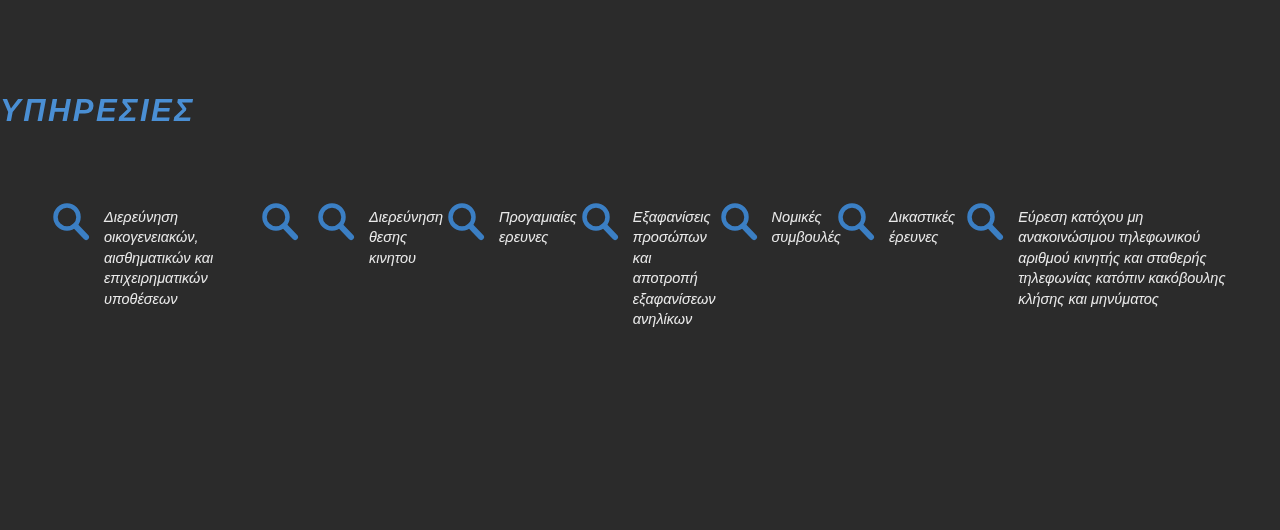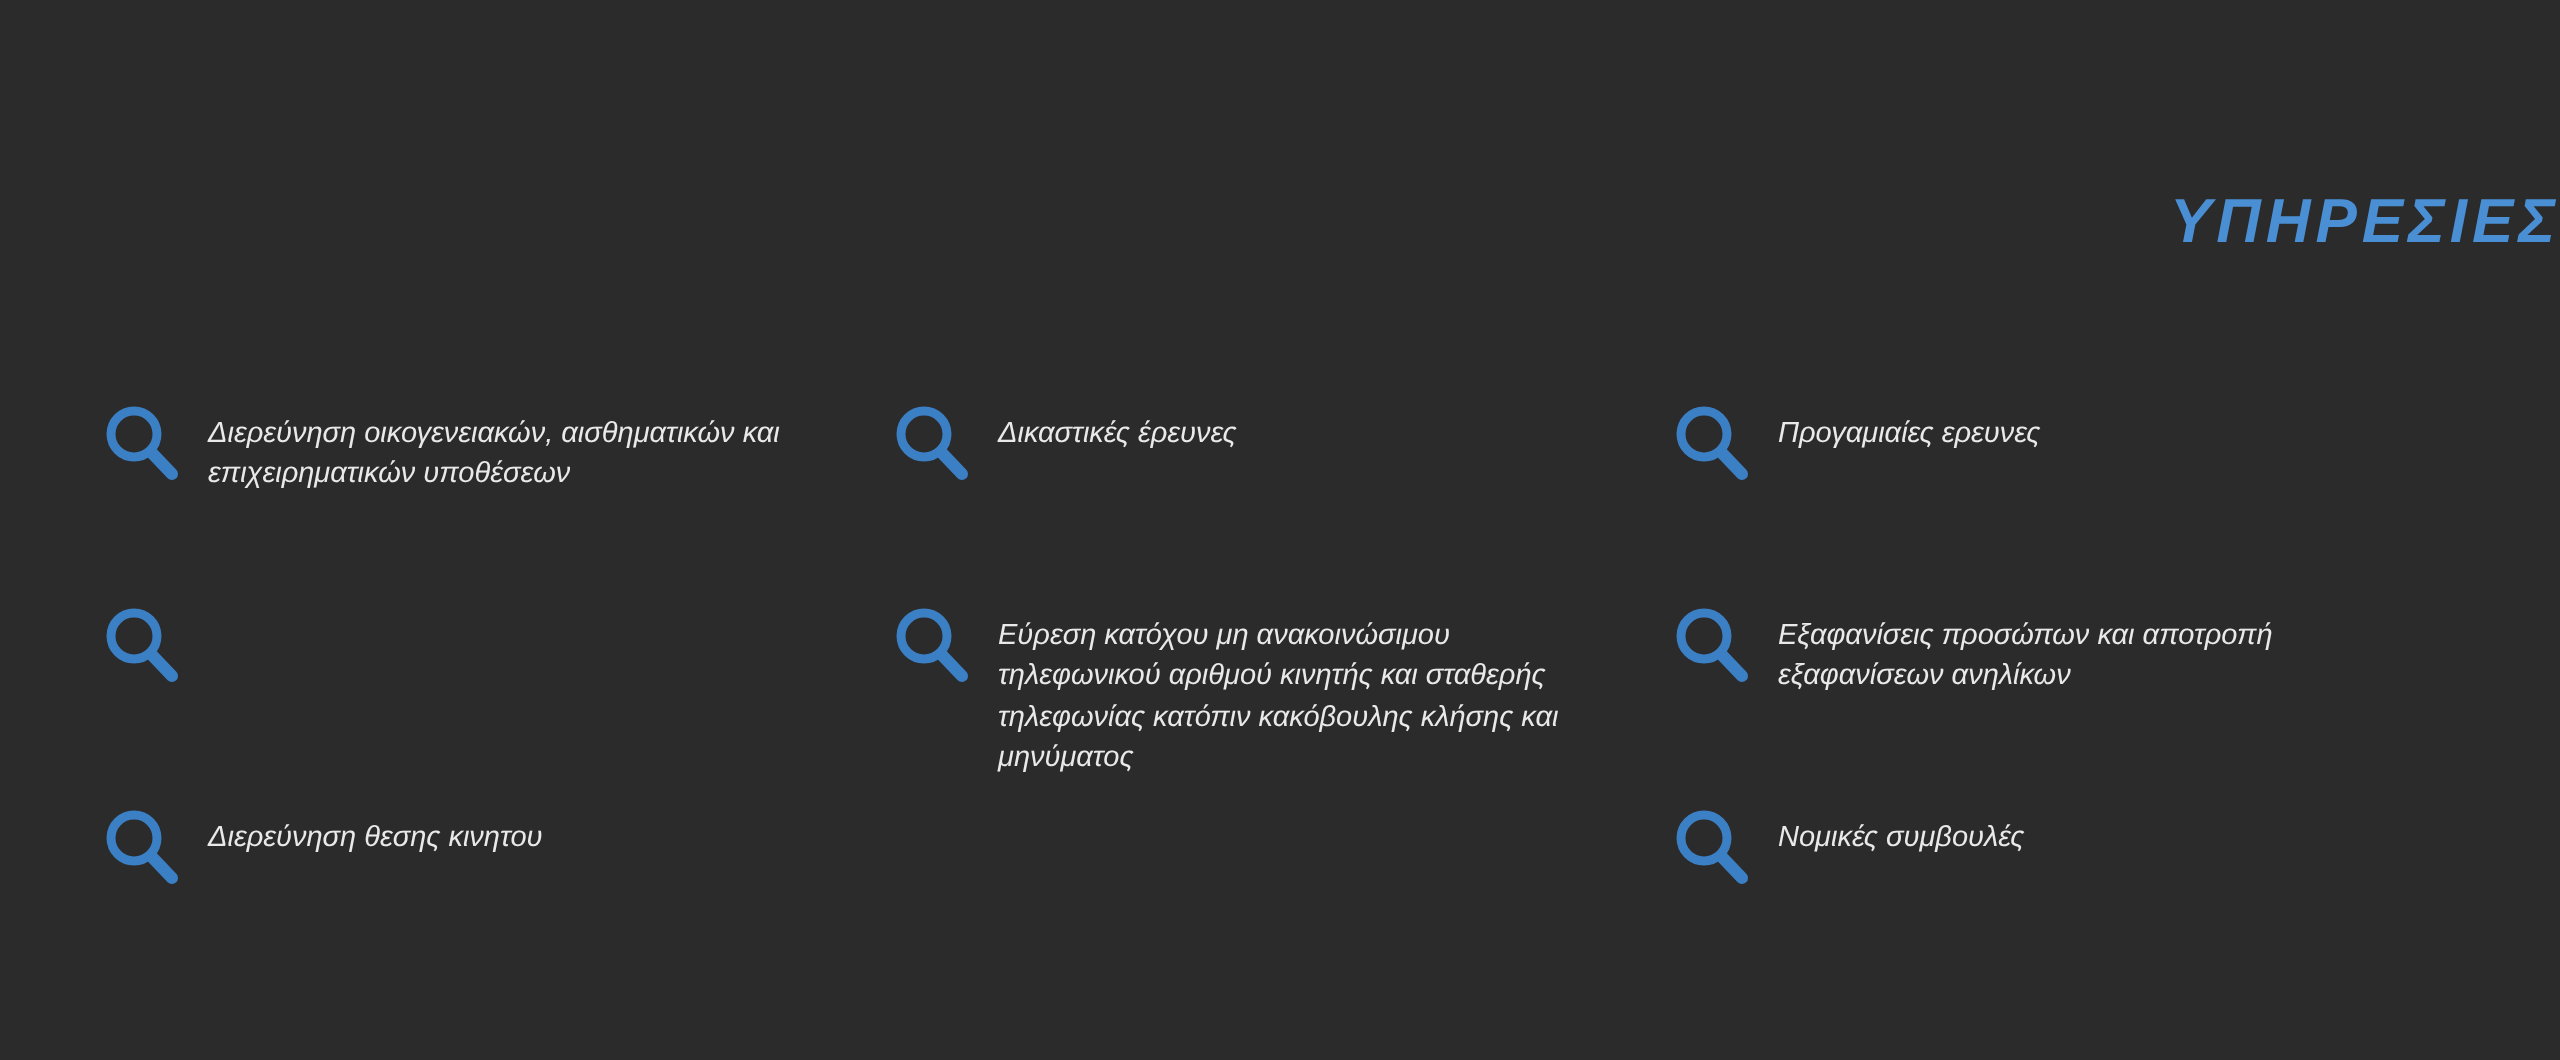--- a/index.html
+++ b/index.html
@@ -13,38 +13,38 @@
     background: #2b2b2b;
     font-family: "Liberation Sans", sans-serif;
     overflow: hidden;
   }
   .section {
     width: 1280px;
     height: 530px;
     position: relative;
   }
   .section-title {
-    text-align: right;
+    text-align: left;
     color: #4a8fd4;
     font-size: 31px;
     font-weight: bold;
     letter-spacing: 2.5px;
     padding-top: 72px;
     font-style: italic;
     font-family: "Liberation Sans", sans-serif;
   }
   .services-grid {
     display: grid;
     grid-template-columns: 395px 390px 395px;
     column-gap: 0px;
     padding: 46px 48px 0 48px;
   }
   .col {
     display: flex;
-    flex-direction: column;
+    flex-direction: row;
   }
   .service-item {
     display: flex;
     align-items: flex-start;
     min-height: 101px;
   }
   .service-icon {
     flex: 0 0 auto;
     width: 44px;
     height: 44px;
@@ -99,41 +99,20 @@
         <span class="service-icon">
           <svg width="44" height="44" viewBox="0 0 44 44" xmlns="http://www.w3.org/2000/svg">
             <circle cx="19" cy="17" r="11.5" fill="none" stroke="#3b7fc4" stroke-width="4.5"></circle>
             <line x1="27.5" y1="26" x2="38" y2="37" stroke="#3b7fc4" stroke-width="6" stroke-linecap="round"></line>
           </svg>
         </span>
         <span class="service-label">Διερεύνηση θεσης κινητου</span>
       </div>
     </div>
 
-    <div class="col col-3">
-      <div class="service-item">
-        <span class="service-icon">
-          <svg width="44" height="44" viewBox="0 0 44 44" xmlns="http://www.w3.org/2000/svg">
-            <circle cx="19" cy="17" r="11.5" fill="none" stroke="#3b7fc4" stroke-width="4.5"></circle>
-            <line x1="27.5" y1="26" x2="38" y2="37" stroke="#3b7fc4" stroke-width="6" stroke-linecap="round"></line>
-          </svg>
-        </span>
-        <span class="service-label">Δικαστικές έρευνες</span>
-      </div>
-      <div class="service-item">
-        <span class="service-icon">
-          <svg width="44" height="44" viewBox="0 0 44 44" xmlns="http://www.w3.org/2000/svg">
-            <circle cx="19" cy="17" r="11.5" fill="none" stroke="#3b7fc4" stroke-width="4.5"></circle>
-            <line x1="27.5" y1="26" x2="38" y2="37" stroke="#3b7fc4" stroke-width="6" stroke-linecap="round"></line>
-          </svg>
-        </span>
-        <span class="service-label">Εύρεση κατόχου μη ανακοινώσιμου τηλεφωνικού αριθμού κινητής και σταθερής τηλεφωνίας κατόπιν κακόβουλης κλήσης και μηνύματος</span>
-      </div>
-    </div>
-
     <div class="col col-2">
       <div class="service-item">
         <span class="service-icon">
           <svg width="44" height="44" viewBox="0 0 44 44" xmlns="http://www.w3.org/2000/svg">
             <circle cx="19" cy="17" r="11.5" fill="none" stroke="#3b7fc4" stroke-width="4.5"></circle>
             <line x1="27.5" y1="26" x2="38" y2="37" stroke="#3b7fc4" stroke-width="6" stroke-linecap="round"></line>
           </svg>
         </span>
         <span class="service-label">Προγαμιαίες ερευνες</span>
       </div>
@@ -150,14 +129,35 @@
         <span class="service-icon">
           <svg width="44" height="44" viewBox="0 0 44 44" xmlns="http://www.w3.org/2000/svg">
             <circle cx="19" cy="17" r="11.5" fill="none" stroke="#3b7fc4" stroke-width="4.5"></circle>
             <line x1="27.5" y1="26" x2="38" y2="37" stroke="#3b7fc4" stroke-width="6" stroke-linecap="round"></line>
           </svg>
         </span>
         <span class="service-label">Νομικές συμβουλές</span>
       </div>
     </div>
 
+    <div class="col col-3">
+      <div class="service-item">
+        <span class="service-icon">
+          <svg width="44" height="44" viewBox="0 0 44 44" xmlns="http://www.w3.org/2000/svg">
+            <circle cx="19" cy="17" r="11.5" fill="none" stroke="#3b7fc4" stroke-width="4.5"></circle>
+            <line x1="27.5" y1="26" x2="38" y2="37" stroke="#3b7fc4" stroke-width="6" stroke-linecap="round"></line>
+          </svg>
+        </span>
+        <span class="service-label">Δικαστικές έρευνες</span>
+      </div>
+      <div class="service-item">
+        <span class="service-icon">
+          <svg width="44" height="44" viewBox="0 0 44 44" xmlns="http://www.w3.org/2000/svg">
+            <circle cx="19" cy="17" r="11.5" fill="none" stroke="#3b7fc4" stroke-width="4.5"></circle>
+            <line x1="27.5" y1="26" x2="38" y2="37" stroke="#3b7fc4" stroke-width="6" stroke-linecap="round"></line>
+          </svg>
+        </span>
+        <span class="service-label">Εύρεση κατόχου μη ανακοινώσιμου τηλεφωνικού αριθμού κινητής και σταθερής τηλεφωνίας κατόπιν κακόβουλης κλήσης και μηνύματος</span>
+      </div>
+    </div>
+
   </div>
 </div>
 
 </body></html>

